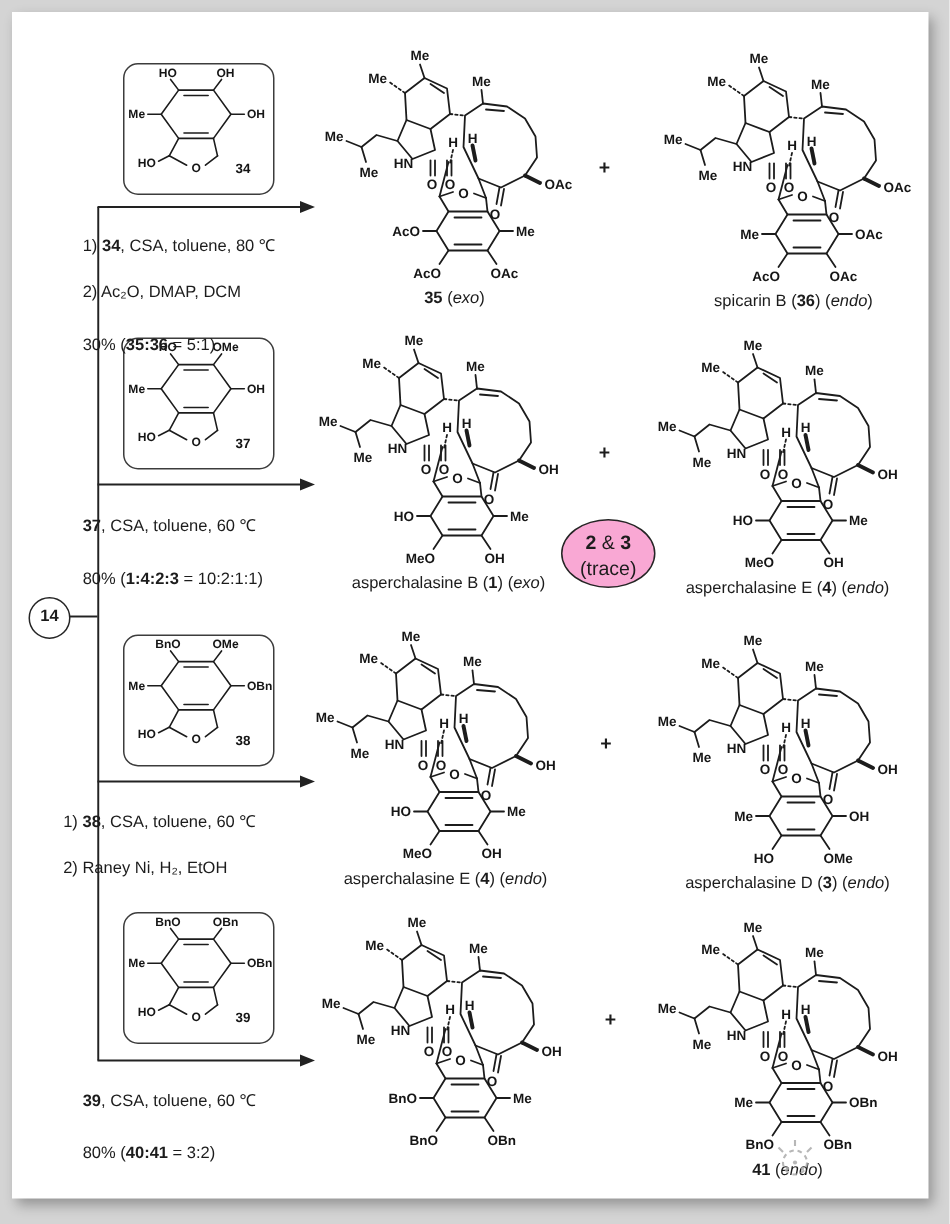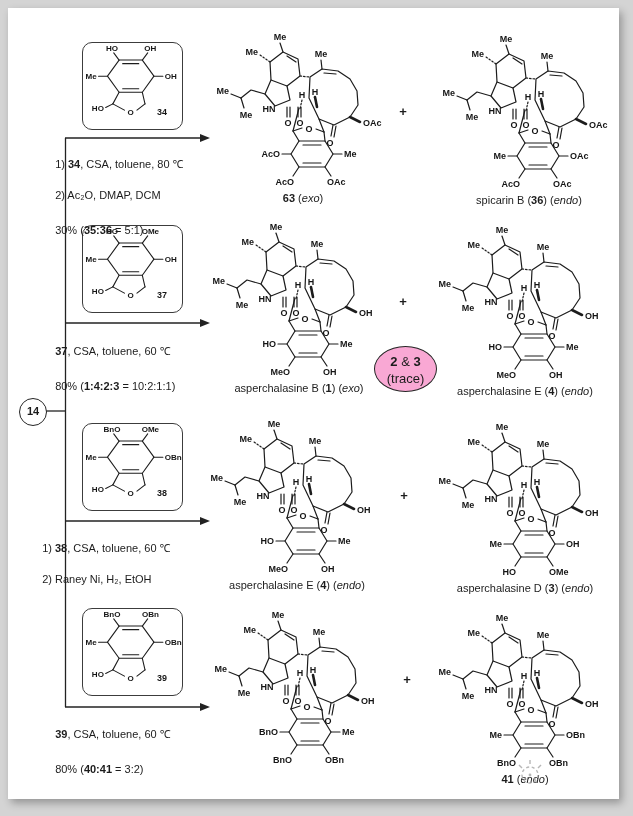--- a/index.html
+++ b/index.html
@@ -261,21 +261,21 @@
     <text x="99" y="70" text-anchor="middle">H</text>
     <text x="112" y="67" text-anchor="middle">H</text>
     <text x="106" y="104" text-anchor="middle">O</text>
     <text x="127" y="118" text-anchor="middle">O</text>
     <text x="160" y="98" text-anchor="start">OAc</text>
     <text x="77" y="129" text-anchor="end">AcO</text>
     <text x="141" y="129" text-anchor="start">Me</text>
     <text x="91" y="157" text-anchor="end">AcO</text>
     <text x="124" y="157" text-anchor="start">OAc</text>
   </svg>
-  <div class="caption"><span></span><b>63</b><span> (</span><i>exo</i><span>)</span></div>
+  <div class="caption"><span></span><b>35</b><span> (</span><i>exo</i><span>)</span></div>
 </div>
   <div class="pwrap" style="left:424px;top:30px">
   <svg class="mol" width="210" height="160" viewBox="-5 0 210 160">
     <g class="bond">
 
       <polygon points="80,24 95,31 97,48 84,58 68,52 67,34"></polygon>
       <line x1="84" y1="28" x2="93" y2="34"></line>
       <line x1="80" y1="24" x2="77" y2="15"></line>
       <line class="hash" x1="67" y1="34" x2="57" y2="27"></line>
 

